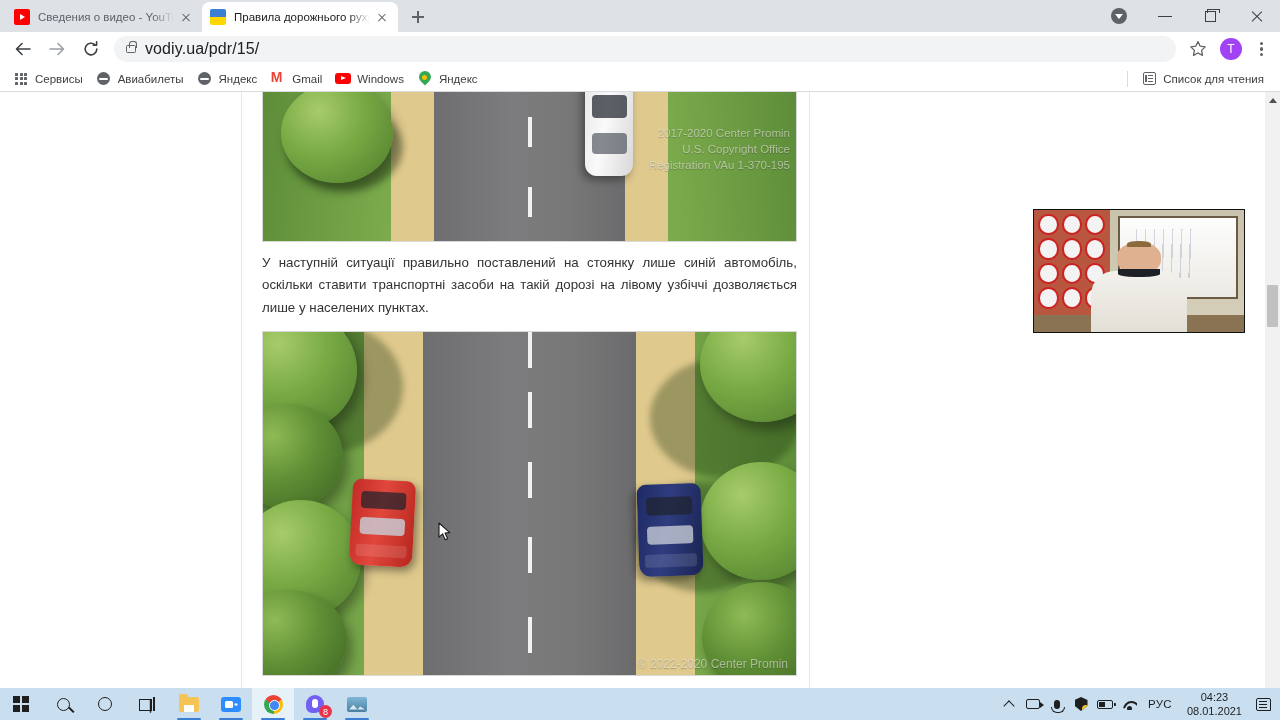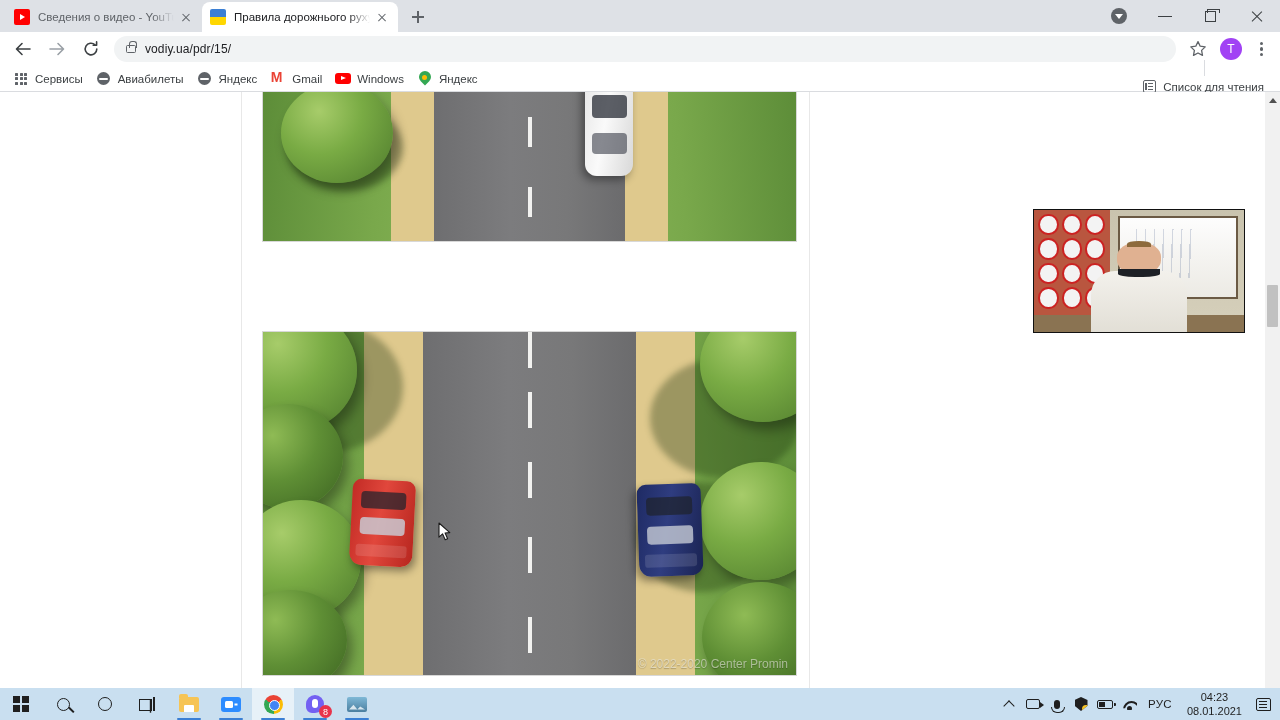--- a/index.html
+++ b/index.html
@@ -89,21 +89,21 @@
   .navbtn svg { position:absolute; left:5px; top:5px; }
   .omnibox {
     flex:1 1 auto; height:26px; background:#f1f3f4; border-radius:13px;
     display:flex; align-items:center; padding:0 12px; margin:0 6px; cursor:text;
   }
   .lock { width:10px; height:8px; border:1.3px solid #5f6368; border-radius:1.5px; position:relative; margin-right:9px; flex:0 0 10px; }
   .lock:before {
     content:""; position:absolute; left:2px; top:-5px; width:6px; height:6px;
     border:1.3px solid #5f6368; border-bottom:none; border-radius:3px 3px 0 0;
   }
-  .url { font-size:12px; color:#202124; letter-spacing:.1px; }
+  .url { font-size:16px; color:#202124; letter-spacing:.1px; }
   .star { width:28px; height:28px; position:relative; margin:0 2px; cursor:pointer; flex:0 0 28px; border-radius:50%; }
   .avatar {
     width:22px; height:22px; border-radius:50%; background:#a142f4; color:#fff;
     font-size:12px; display:flex; align-items:center; justify-content:center;
     margin:0 6px; flex:0 0 22px; cursor:pointer;
   }
   .kebab { width:26px; height:28px; position:relative; cursor:pointer; flex:0 0 26px; border-radius:50%; }
   .kebab i { position:absolute; left:11.5px; width:3.2px; height:3.2px; border-radius:50%; background:#5f6368; display:block; }
   .kebab i:nth-child(1){ top:7px; } .kebab i:nth-child(2){ top:12.4px; } .kebab i:nth-child(3){ top:17.8px; }
 
@@ -133,21 +133,21 @@
   }
   .pin-ic { width:12px; height:15px; position:relative; }
   .pin-ic:before {
     content:""; position:absolute; left:0; top:0; width:12px; height:12px; border-radius:50% 50% 50% 0;
     transform:rotate(-45deg); background:#34a853;
   }
   .pin-ic:after {
     content:""; position:absolute; left:3.5px; top:3.5px; width:5px; height:5px;
     border-radius:50%; background:#fbbc04;
   }
-  .bm-right { margin-left:auto; display:flex; align-items:center;flex-direction:column; }
+  .bm-right { margin-left:auto; display:flex; align-items:center; }
   .bm-sep { width:1px; height:16px; background:#dadce0; margin:0 8px; }
   .rl-ic { width:13px; height:13px; border:1.3px solid #5f6368; border-radius:2px; position:relative; }
   .rl-ic:before {
     content:""; position:absolute; left:4.5px; top:2px; width:5px; height:1px; background:#5f6368;
     box-shadow:0 3px 0 #5f6368, 0 6px 0 #5f6368;
   }
   .rl-ic:after { content:""; position:absolute; left:1.5px; top:2px; width:1.5px; height:7px; background:#5f6368; }
 
   
   .viewport {
@@ -452,23 +452,29 @@
 
             <div class="dash" style="top:70px;height:30px"></div>
             <div class="dash" style="top:140px;height:30px"></div>
             <div class="shadow-blob" style="left:24px;top:58px;width:116px;height:86px"></div>
             <div class="tree" style="left:18px;top:36px;width:112px;height:100px"></div>
             <div class="car white" style="left:60.5%;top:17px;width:48px;height:112px">
               <div class="win" style="top:28%;height:20%"></div>
               <div class="win" style="top:62%;height:18%;background:rgba(40,44,56,.55)"></div>
 
             </div>
+            <div class="wm small" style="right:6px;top:78px;text-align:right">
+              <div>2017-2020 Center Promin</div>
+              <div>U.S. Copyright Office</div>
+              <div>Registration VAu 1-370-195</div>
+            </div>
           </div>
         </div>
 
+        <p class="para">У наступній ситуації правильно поставлений на стоянку лише синій автомобіль, оскільки ставити транспортні засоби на такій дорозі на лівому узбіччі дозволяється лише у населених пунктах.</p>
 
         <div class="figure fig2">
           <div class="scene">
             <div class="grass-l"></div>
             <div class="grass-r"></div>
             <div class="shoulder-l" style="left:19%;width:11%"></div>
             <div class="shoulder-r" style="right:19%;width:11%"></div>
             <div class="asphalt" style="left:30%;right:30%"></div>
 
             <div class="dash" style="top:0;height:36px"></div>

